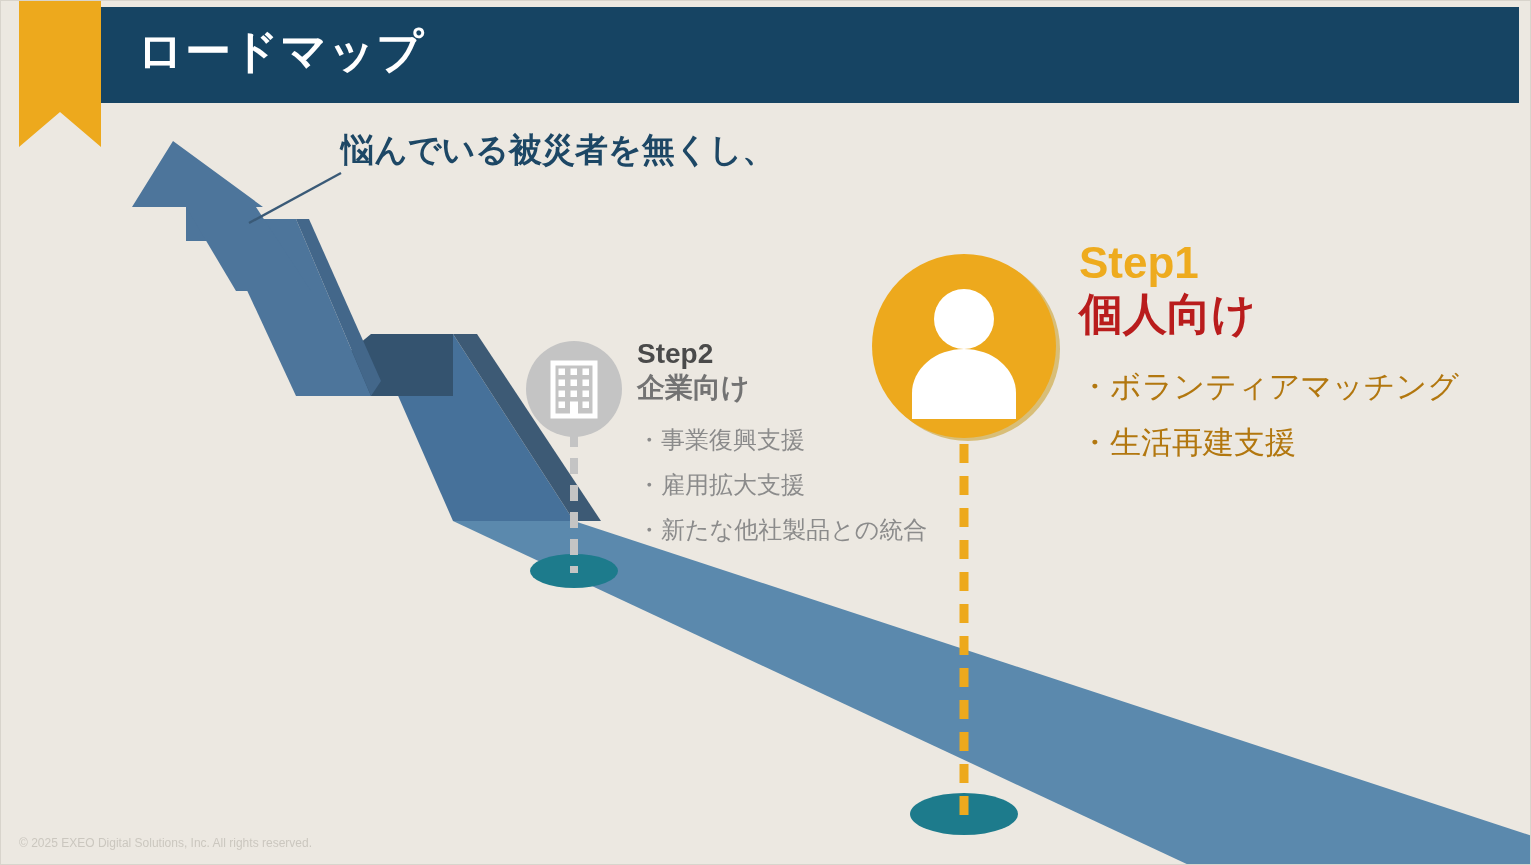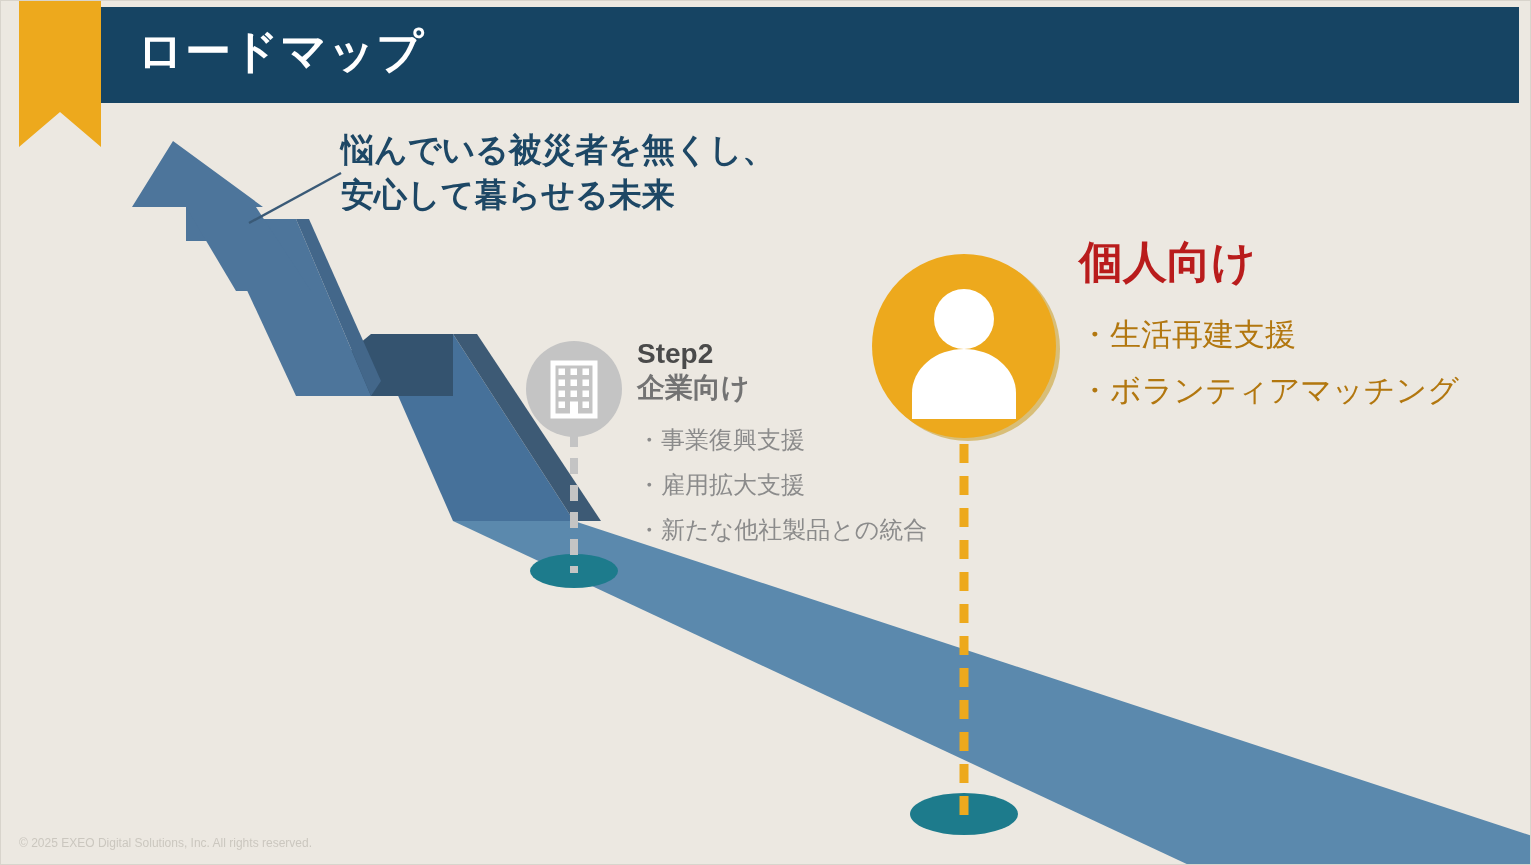--- a/index.html
+++ b/index.html
@@ -197,28 +197,28 @@
     <ellipse cx="967" cy="348" rx="92" ry="92" fill="#c99a22" opacity="0.55"></ellipse>
     <circle cx="963" cy="345" r="92" fill="#eda91d"></circle>
     <g fill="#ffffff">
       <circle cx="963" cy="318" r="30"></circle>
       <path d="M911,392 a52,44 0 0 1 104,0 v26 h-104 z"></path>
     </g>
   </svg>
 
   <div id="vision-text">
     <div>悩んでいる被災者を無くし、</div>
-    <div>安心して暮らせる未来</div>
   </div>
 
   <div class="step-block" id="step1-block">
+    <div id="step1-title">Step1</div>
     <div id="step1-subtitle">個人向け</div>
     <div id="step1-bullets">
+      <div class="bullet">・ボランティアマッチング</div>
       <div class="bullet">・生活再建支援</div>
-      <div class="bullet">・ボランティアマッチング</div>
     </div>
   </div>
 
   <div class="step-block" id="step2-block">
     <div id="step2-title">Step2</div>
     <div id="step2-subtitle">企業向け</div>
     <div id="step2-bullets">
       <div class="bullet">・事業復興支援</div>
       <div class="bullet">・雇用拡大支援</div>
       <div class="bullet">・新たな他社製品との統合</div>

